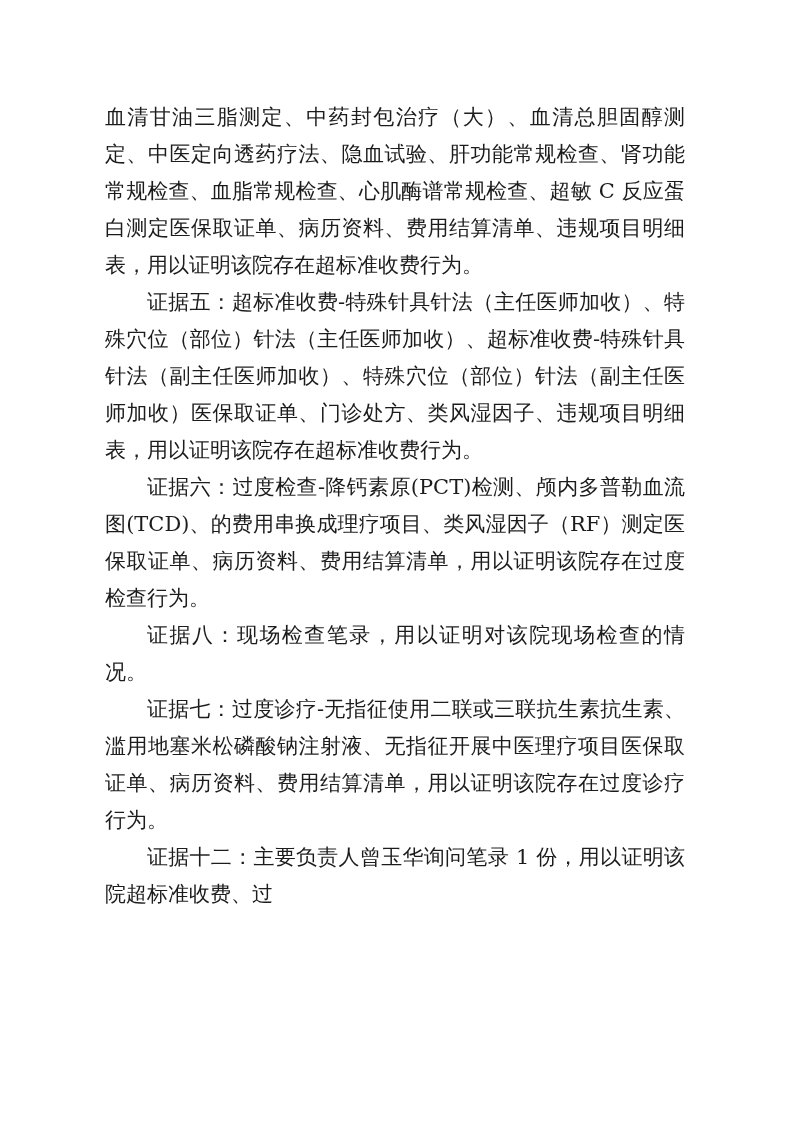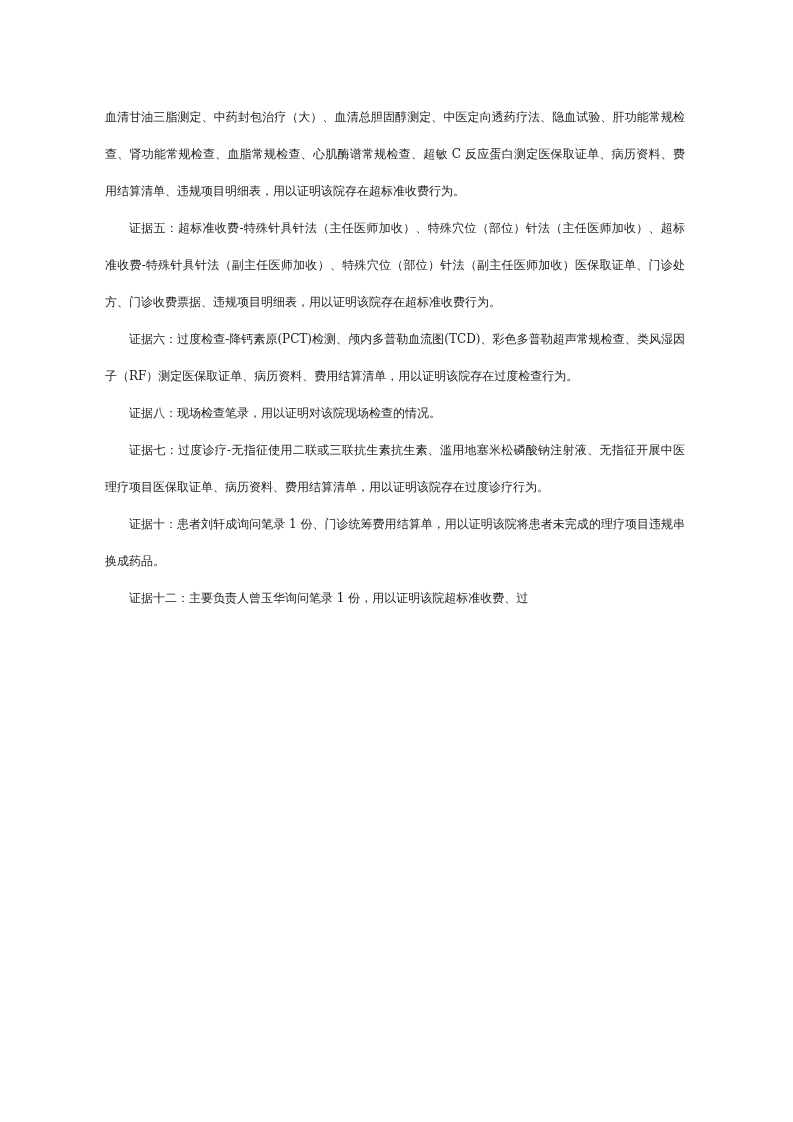--- a/index.html
+++ b/index.html
@@ -14,41 +14,40 @@
     background: #ffffff;
     overflow: hidden;
     font-family: "DejaVu Serif", "Liberation Serif", serif;
   }
   .content {
     position: absolute;
     left: 105px;
     top: 99px;
     width: 580px;
     color: #1c1c1c;
-    font-size: 12px;
+    font-size: 21px;
     line-height: 37px;
     text-align: justify;
     text-justify: inter-ideograph;
   }
   .content p {
     margin: 0;
     padding: 0;
     text-indent: 2em;
     word-break: break-all;
   }
   .content p.no-indent {
     text-indent: 0;
   }
 </style>
 </head>
 <body>
 
 <div class="page" style="background: rgb(255, 255, 255);">
   <div class="content" style="color: rgb(28, 28, 28);">
       <p class="no-indent">血清甘油三脂测定、中药封包治疗（大）、血清总胆固醇测定、中医定向透药疗法、隐血试验、肝功能常规检查、肾功能常规检查、血脂常规检查、心肌酶谱常规检查、超敏 C 反应蛋白测定医保取证单、病历资料、费用结算清单、违规项目明细表，用以证明该院存在超标准收费行为。</p>
-      <p>证据五：超标准收费-特殊针具针法（主任医师加收）、特殊穴位（部位）针法（主任医师加收）、超标准收费-特殊针具针法（副主任医师加收）、特殊穴位（部位）针法（副主任医师加收）医保取证单、门诊处方、门诊收费票据、违规项目明细表，用以证明该院存在超标准收费行为。</p>
-      <p>证据六：过度检查-降钙素原(PCT)检测、颅内多普勒血流图(TCD)、彩色多普勒超声常规检查、类风湿因子（RF）测定医保取证单、病历资料、费用结算清单，用以证明该院存在过度检查行为。</p>
+      <p>证据五：超标准收费-特殊针具针法（主任医师加收）、特殊穴位（部位）针法（主任医师加收）、超标准收费-特殊针具针法（副主任医师加收）、特殊穴位（部位）针法（副主任医师加收）医保取证单、门诊处方、类风湿因子、违规项目明细表，用以证明该院存在超标准收费行为。</p>
+      <p>证据六：过度检查-降钙素原(PCT)检测、颅内多普勒血流图(TCD)、的费用串换成理疗项目、类风湿因子（RF）测定医保取证单、病历资料、费用结算清单，用以证明该院存在过度检查行为。</p>
       <p>证据八：现场检查笔录，用以证明对该院现场检查的情况。</p>
       <p>证据七：过度诊疗-无指征使用二联或三联抗生素抗生素、滥用地塞米松磷酸钠注射液、无指征开展中医理疗项目医保取证单、病历资料、费用结算清单，用以证明该院存在过度诊疗行为。</p>
-      <p>证据十：患者刘轩成询问笔录 1 份、门诊统筹费用结算单，用以证明该院将患者未完成的理疗项目违规串换成药品。</p>
       <p>证据十二：主要负责人曾玉华询问笔录 1 份，用以证明该院超标准收费、过</p>
     </div>
 </div>
 
 </body></html>

